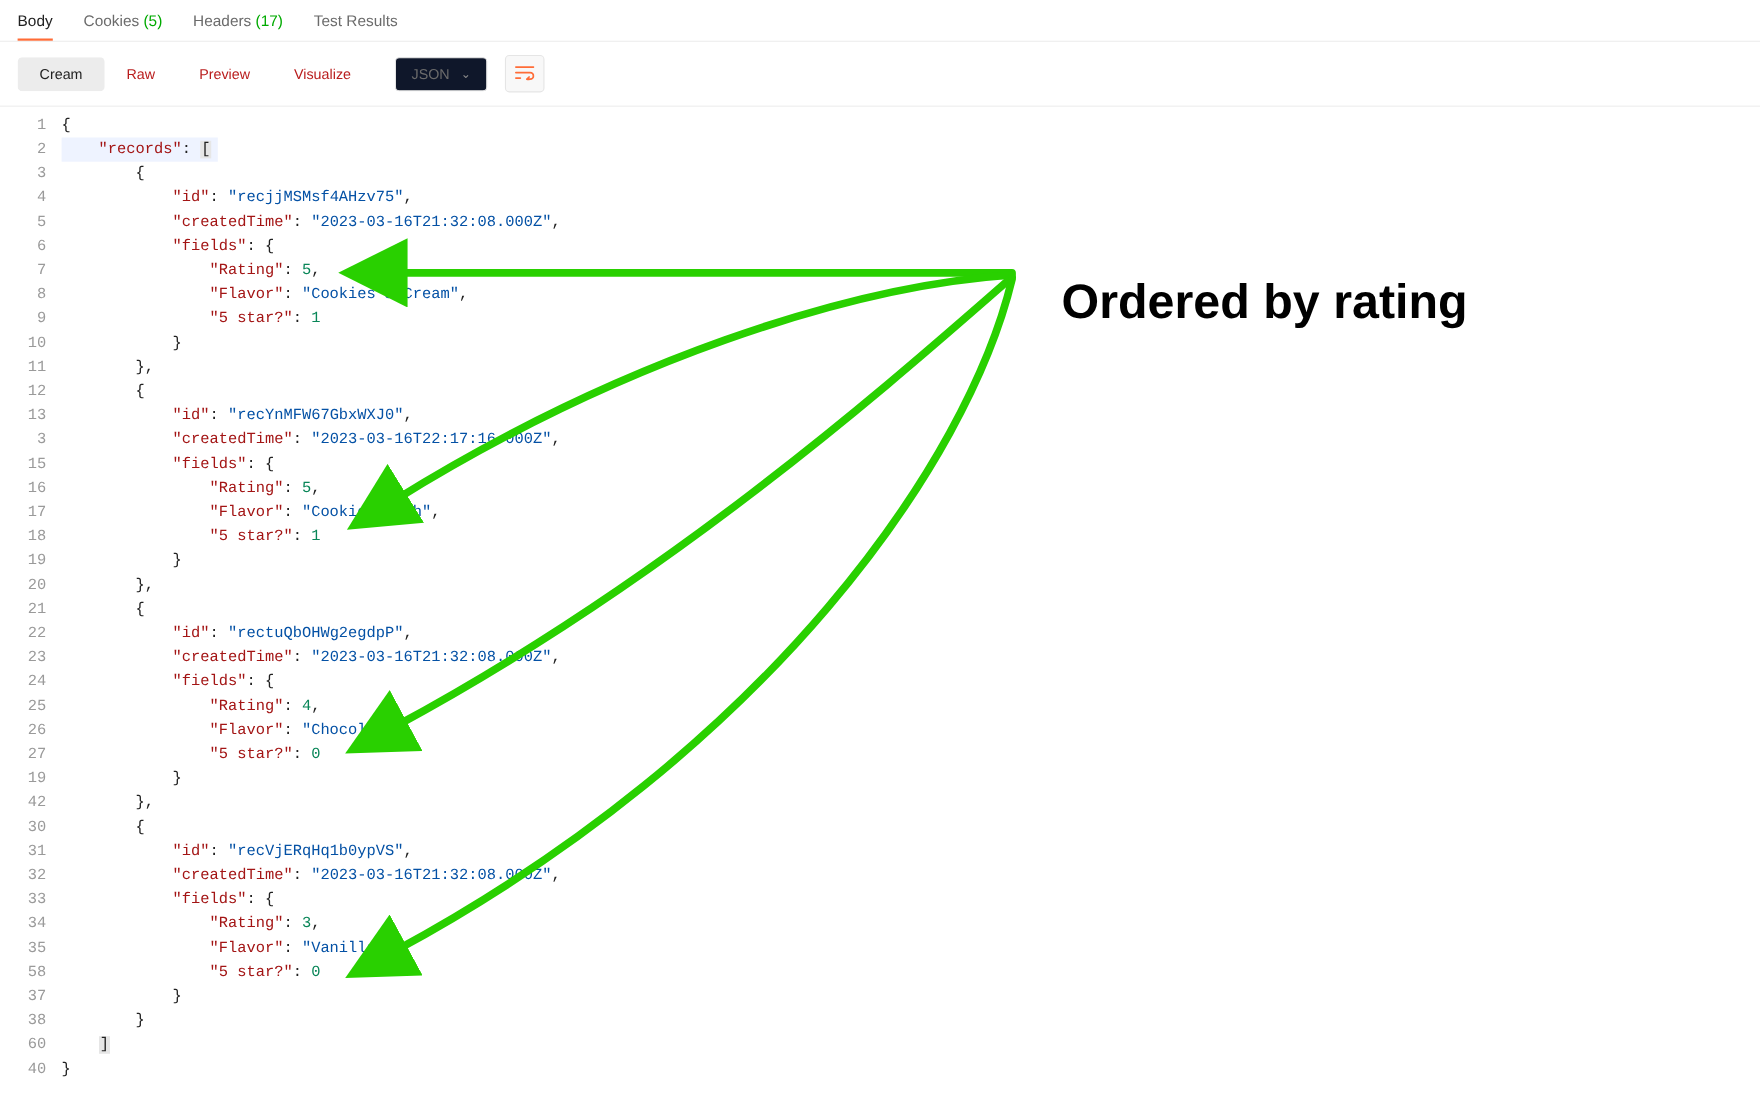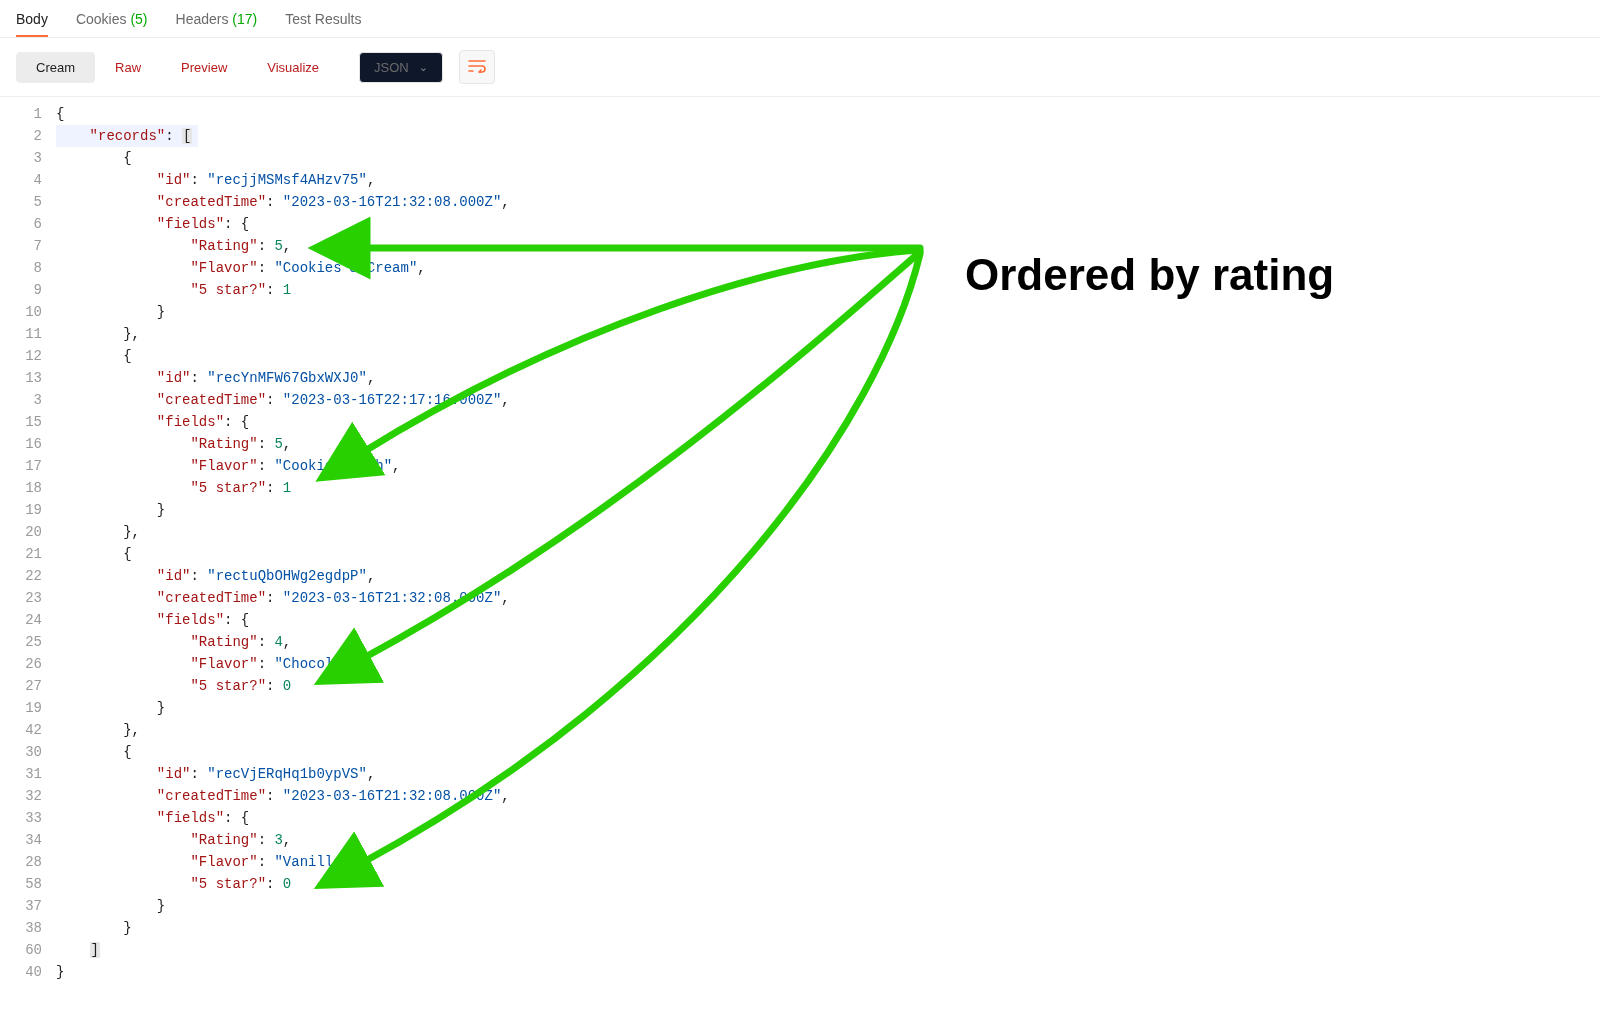--- a/index.html
+++ b/index.html
@@ -200,21 +200,21 @@
         <div>25</div>
         <div>26</div>
         <div>27</div>
         <div>19</div>
         <div>42</div>
         <div>30</div>
         <div>31</div>
         <div>32</div>
         <div>33</div>
         <div>34</div>
-        <div>28</div>
+        <div>35</div>
         <div>58</div>
         <div>37</div>
         <div>38</div>
         <div>60</div>
         <div>40</div>
       </div>
   <div class="code" id="code"><div class="row"><span class="p">{</span></div><div class="row hl">    <span class="k">"records"</span><span class="p">: </span><span class="br">[</span></div><div class="row">        <span class="p">{</span></div><div class="row">            <span class="k">"id"</span><span class="p">: </span><span class="s">"recjjMSMsf4AHzv75"</span><span class="p">,</span></div><div class="row">            <span class="k">"createdTime"</span><span class="p">: </span><span class="s">"2023-03-16T21:32:08.000Z"</span><span class="p">,</span></div><div class="row">            <span class="k">"fields"</span><span class="p">: {</span></div><div class="row">                <span class="k">"Rating"</span><span class="p">: </span><span class="n">5</span><span class="p">,</span></div><div class="row">                <span class="k">"Flavor"</span><span class="p">: </span><span class="s">"Cookies &amp; Cream"</span><span class="p">,</span></div><div class="row">                <span class="k">"5 star?"</span><span class="p">: </span><span class="n">1</span></div><div class="row">            <span class="p">}</span></div><div class="row">        <span class="p">},</span></div><div class="row">        <span class="p">{</span></div><div class="row">            <span class="k">"id"</span><span class="p">: </span><span class="s">"recYnMFW67GbxWXJ0"</span><span class="p">,</span></div><div class="row">            <span class="k">"createdTime"</span><span class="p">: </span><span class="s">"2023-03-16T22:17:16.000Z"</span><span class="p">,</span></div><div class="row">            <span class="k">"fields"</span><span class="p">: {</span></div><div class="row">                <span class="k">"Rating"</span><span class="p">: </span><span class="n">5</span><span class="p">,</span></div><div class="row">                <span class="k">"Flavor"</span><span class="p">: </span><span class="s">"Cookie Dough"</span><span class="p">,</span></div><div class="row">                <span class="k">"5 star?"</span><span class="p">: </span><span class="n">1</span></div><div class="row">            <span class="p">}</span></div><div class="row">        <span class="p">},</span></div><div class="row">        <span class="p">{</span></div><div class="row">            <span class="k">"id"</span><span class="p">: </span><span class="s">"rectuQbOHWg2egdpP"</span><span class="p">,</span></div><div class="row">            <span class="k">"createdTime"</span><span class="p">: </span><span class="s">"2023-03-16T21:32:08.000Z"</span><span class="p">,</span></div><div class="row">            <span class="k">"fields"</span><span class="p">: {</span></div><div class="row">                <span class="k">"Rating"</span><span class="p">: </span><span class="n">4</span><span class="p">,</span></div><div class="row">                <span class="k">"Flavor"</span><span class="p">: </span><span class="s">"Chocolate"</span><span class="p">,</span></div><div class="row">                <span class="k">"5 star?"</span><span class="p">: </span><span class="n">0</span></div><div class="row">            <span class="p">}</span></div><div class="row">        <span class="p">},</span></div><div class="row">        <span class="p">{</span></div><div class="row">            <span class="k">"id"</span><span class="p">: </span><span class="s">"recVjERqHq1b0ypVS"</span><span class="p">,</span></div><div class="row">            <span class="k">"createdTime"</span><span class="p">: </span><span class="s">"2023-03-16T21:32:08.000Z"</span><span class="p">,</span></div><div class="row">            <span class="k">"fields"</span><span class="p">: {</span></div><div class="row">                <span class="k">"Rating"</span><span class="p">: </span><span class="n">3</span><span class="p">,</span></div><div class="row">                <span class="k">"Flavor"</span><span class="p">: </span><span class="s">"Vanilla"</span><span class="p">,</span></div><div class="row">                <span class="k">"5 star?"</span><span class="p">: </span><span class="n">0</span></div><div class="row">            <span class="p">}</span></div><div class="row">        <span class="p">}</span></div><div class="row">    <span class="br">]</span></div><div class="row"><span class="p">}</span></div></div>
 </div>
 
 <div class="anno-text">Ordered by rating</div>

